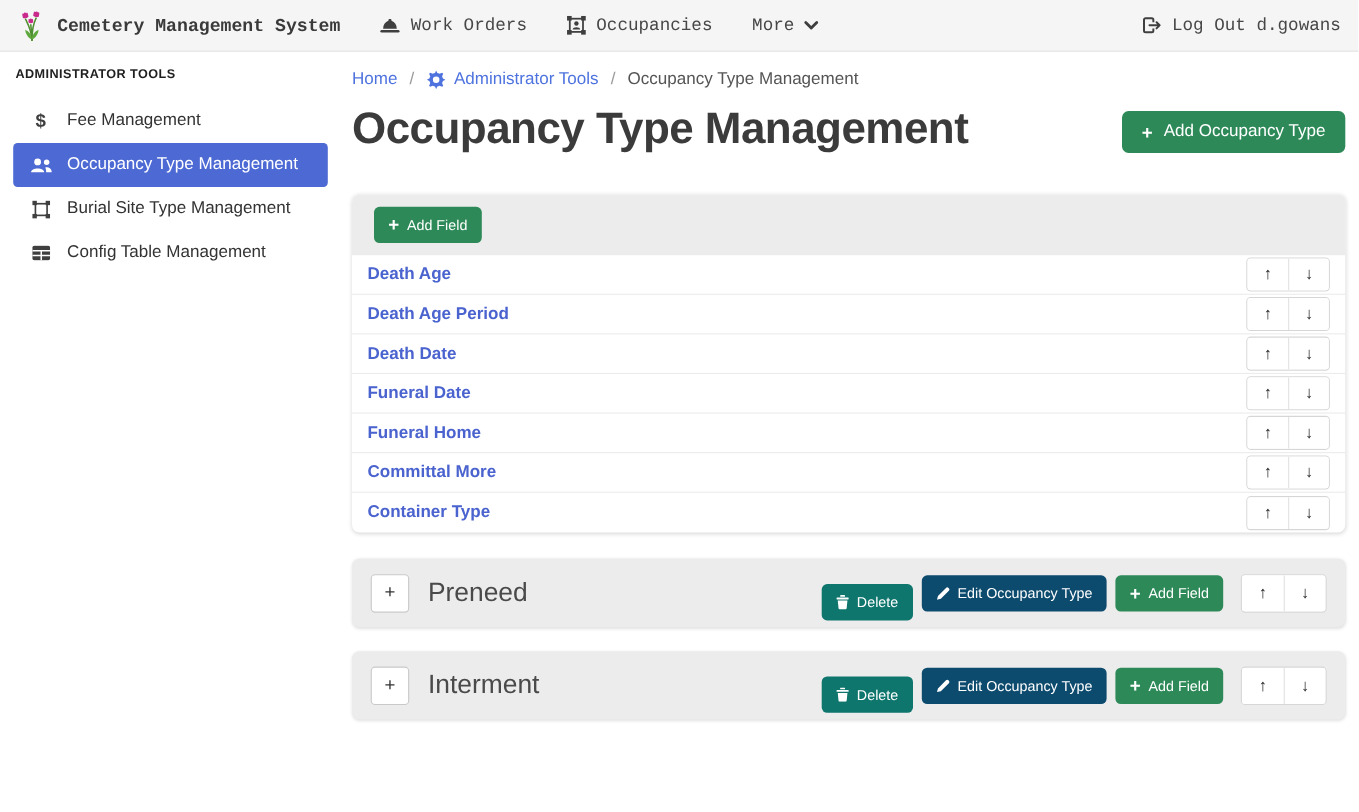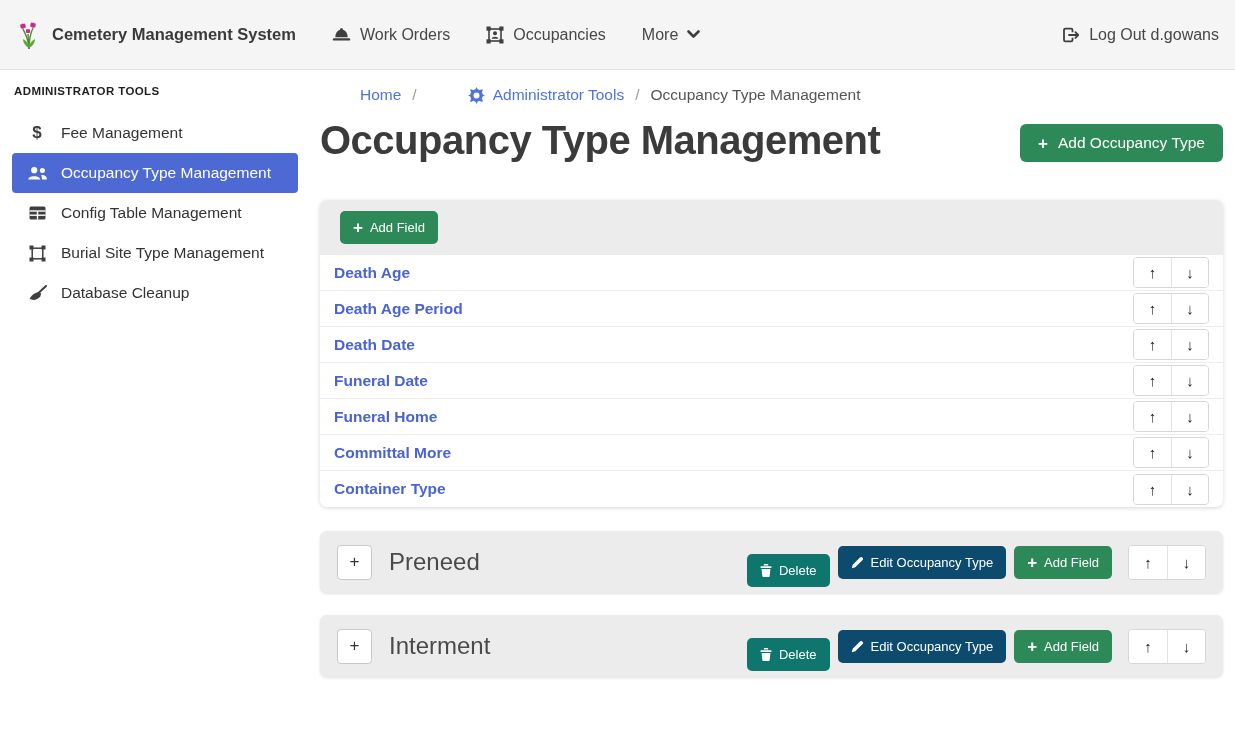--- a/index.html
+++ b/index.html
@@ -4,22 +4,22 @@
 <style>
   * { box-sizing: border-box; }
   html,body { margin:0; padding:0; }
   body {
     width:1235px; height:738px; overflow:hidden;
     background:#ffffff; color:#333;
     font-family:"Liberation Sans", sans-serif;
   }
   
   .navbar {
-    height:70px; background:#f5f5f5; border-bottom:1px solid #e3e3e3;
-    display:flex; align-items:center; padding:0 16px;
+    height:47px; background:#f5f5f5; border-bottom:1px solid #e3e3e3;
+    display:flex; align-items:center; padding:0 16px;font-family:Liberation Mono, monospace;
   }
   .brand { display:flex; align-items:center; gap:10px; cursor:pointer; }
   .brand-title { font-weight:700; font-size:16.5px; color:#3a3a3a; }
   .nav-links { display:flex; align-items:flex-start; margin-left:36px; gap:36px; }
   .nav-item { display:flex; align-items:center; gap:9px; font-size:16px; color:#474747; cursor:pointer; }
   .nav-right { margin-left:auto; }
   .ico { display:inline-flex; align-items:center; justify-content:center; }
   .dollar-glyph { font-weight:700; font-size:17px; color:#3f3f3f; }
 
   
@@ -33,21 +33,21 @@
     height:40px; display:flex; align-items:center; gap:13px;
     padding-left:14px; border-radius:4px; font-size:15.5px; color:#333; cursor:pointer;
   }
   .side-item .ico { width:22px; }
   .side-item.active { background:#4c69d4; color:#fff; }
 
   .main { flex:1; padding:0 12px 0 10px; }
 
   
   .breadcrumb { margin-top:16px; display:flex; align-items:center; gap:11px; font-size:15.5px; }
-  .bc-link { color:#4e73df; cursor:pointer; text-decoration:none; display:inline-flex; align-items:center; gap:8px;margin-left:40px; }
+  .bc-link { color:#4e73df; cursor:pointer; text-decoration:none; display:inline-flex; align-items:center; gap:8px; }
   .bc-sep { color:#9a9a9a; }
   .bc-current { color:#555; }
 
   
   .title-row { display:flex; justify-content:space-between; align-items:flex-start; margin-top:10px; }
   .page-title { margin:0; font-size:40px; font-weight:600; color:#3b3b3b; letter-spacing:-.5px; line-height:52px; }
   .btn {
     border:none; cursor:pointer; color:#fff; font-family:inherit;
     display:inline-flex; align-items:center; justify-content:center; border-radius:5px;
   }
@@ -191,52 +191,43 @@
           <path d="M1.2 13.6 c0-4.6 12-4.6 12 0 Z"></path>
           <circle cx="15.4" cy="4.6" r="2.5"></circle>
           <path d="M14.2 9.2 c3-0.5 5.8 1 5.8 4.4 h-5 c0-1.8-0.3-3.3-0.8-4.4 Z"></path>
         </svg>
       </span>
       <span>Occupancy Type Management</span>
     </div>
 
     <div class="side-item">
       <span class="ico">
-        <svg width="17" height="14" viewBox="0 0 17 14">
-          <rect x="0.5" y="0.5" width="16" height="13" rx="1.5" fill="#3f3f3f"></rect>
-          <line x1="0.5" y1="5" x2="16.5" y2="5" stroke="#fff" stroke-width="1.4"></line>
-          <line x1="0.5" y1="9.2" x2="16.5" y2="9.2" stroke="#fff" stroke-width="1.4"></line>
-          <line x1="8.5" y1="5" x2="8.5" y2="13.5" stroke="#fff" stroke-width="1.4"></line>
-        </svg>
-      </span>
-      <span>Config Table Management</span>
-    </div>
-
-    <div class="side-item">
-      <span class="ico">
         <svg width="17" height="17" viewBox="0 0 17 17">
           <rect x="3.2" y="3.2" width="10.6" height="10.6" fill="none" stroke="#3f3f3f" stroke-width="1.5"></rect>
           <rect x="0.5" y="0.5" width="4" height="4" fill="#3f3f3f"></rect>
           <rect x="12.5" y="0.5" width="4" height="4" fill="#3f3f3f"></rect>
           <rect x="0.5" y="12.5" width="4" height="4" fill="#3f3f3f"></rect>
           <rect x="12.5" y="12.5" width="4" height="4" fill="#3f3f3f"></rect>
         </svg>
       </span>
       <span>Burial Site Type Management</span>
     </div>
 
     <div class="side-item">
       <span class="ico">
-        <svg width="19" height="17" viewBox="0 0 19 17">
-          <path d="M18 1 L10.2 8.2" stroke="#3f3f3f" stroke-width="2" stroke-linecap="round"></path>
-          <path d="M10.8 7 C7.3 7.4 3.8 9.6 1.6 13.6 C4.2 15.8 9.3 15.2 12.2 11.8 L13.2 8.6 Z" fill="#3f3f3f"></path>
-        </svg>
-      </span>
-      <span>Database Cleanup</span>
-    </div>
+        <svg width="17" height="14" viewBox="0 0 17 14">
+          <rect x="0.5" y="0.5" width="16" height="13" rx="1.5" fill="#3f3f3f"></rect>
+          <line x1="0.5" y1="5" x2="16.5" y2="5" stroke="#fff" stroke-width="1.4"></line>
+          <line x1="0.5" y1="9.2" x2="16.5" y2="9.2" stroke="#fff" stroke-width="1.4"></line>
+          <line x1="8.5" y1="5" x2="8.5" y2="13.5" stroke="#fff" stroke-width="1.4"></line>
+        </svg>
+      </span>
+      <span>Config Table Management</span>
+    </div>
+
   </div>
 
   <div class="main">
 
     <div class="breadcrumb">
       <a class="bc-link">Home</a>
       <span class="bc-sep">/</span>
       <a class="bc-link">
         <span class="ico">
           <svg width="17" height="17" viewBox="0 0 16 16" fill="#4e73df">

